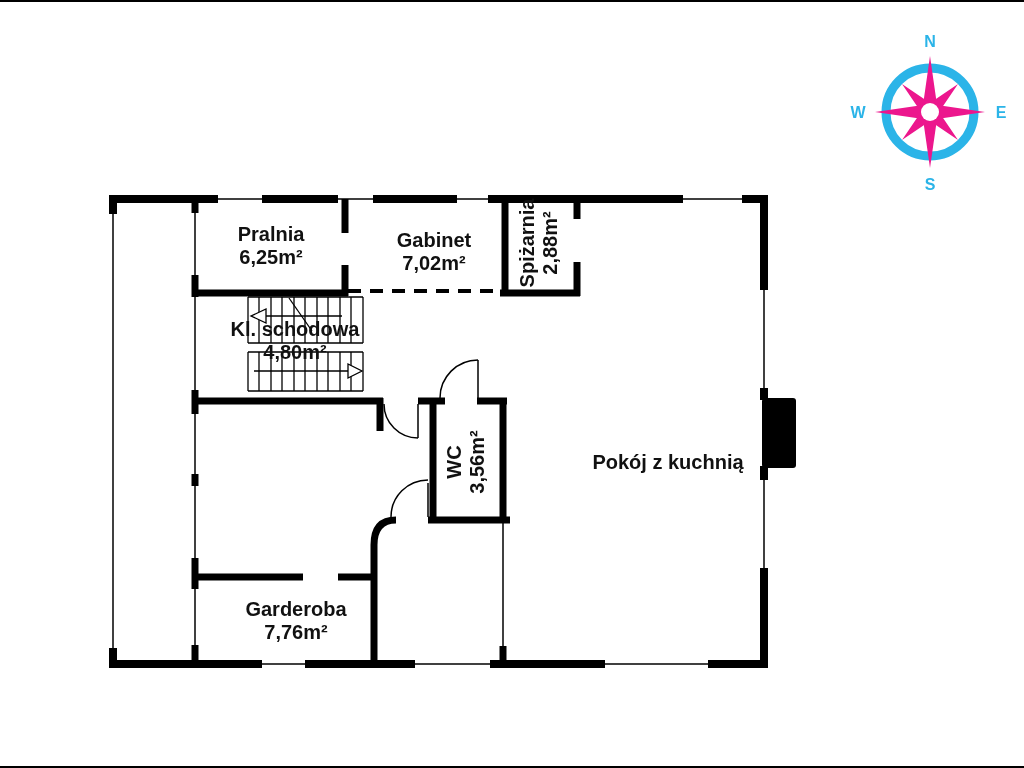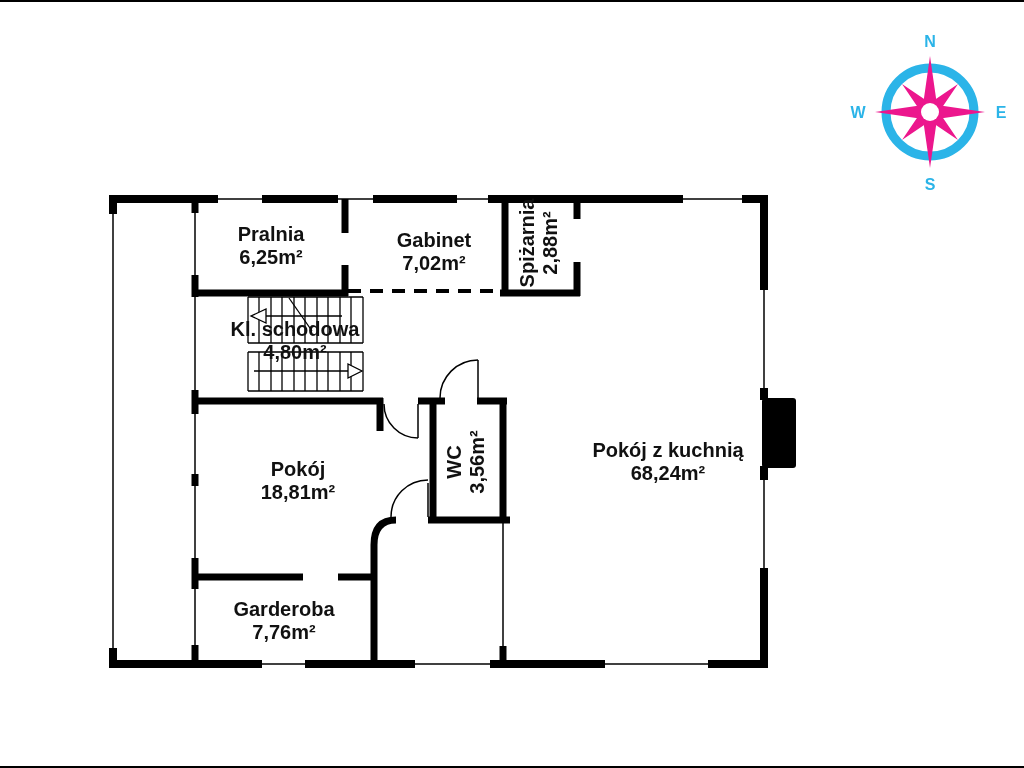--- a/index.html
+++ b/index.html
@@ -180,34 +180,29 @@
   <div class="room-label rotated" style="left:539px;top:243px">
     <div>Spiżarnia</div>
     <div>2,88m²</div>
   </div>
 
   <div class="room-label" style="left:295px;top:341px">
     <div>Kl. schodowa</div>
     <div>4,80m²</div>
   </div>
 
-  <div class="room-label" style="left:298px;top:481px">
-    <div>Pokój</div>
-    <div>18,81m²</div>
-  </div>
 
   <div class="room-label rotated" style="left:466px;top:462px">
     <div>WC</div>
     <div>3,56m²</div>
   </div>
 
   <div class="room-label" style="left:668px;top:462px">
     <div>Pokój z kuchnią</div>
-    <div>68,24m²</div>
-  </div>
-
-  <div class="room-label" style="left:284px;top:621px">
+  </div>
+
+  <div class="room-label" style="left:296px;top:621px">
     <div>Garderoba</div>
     <div>7,76m²</div>
   </div>
 
 
 </div>
 
 </body></html>

